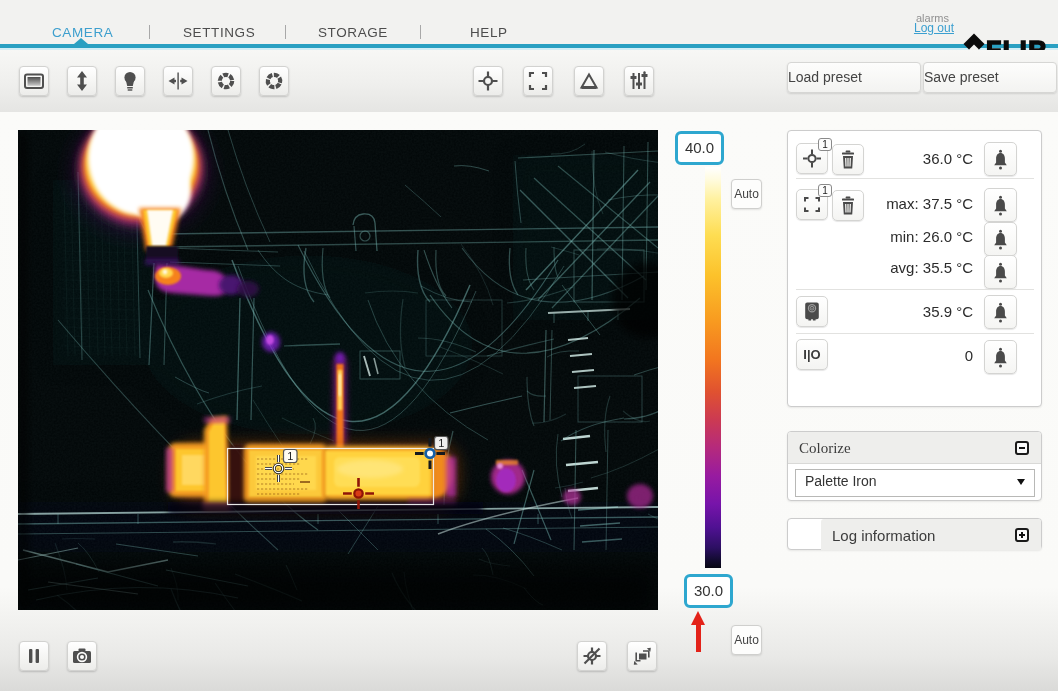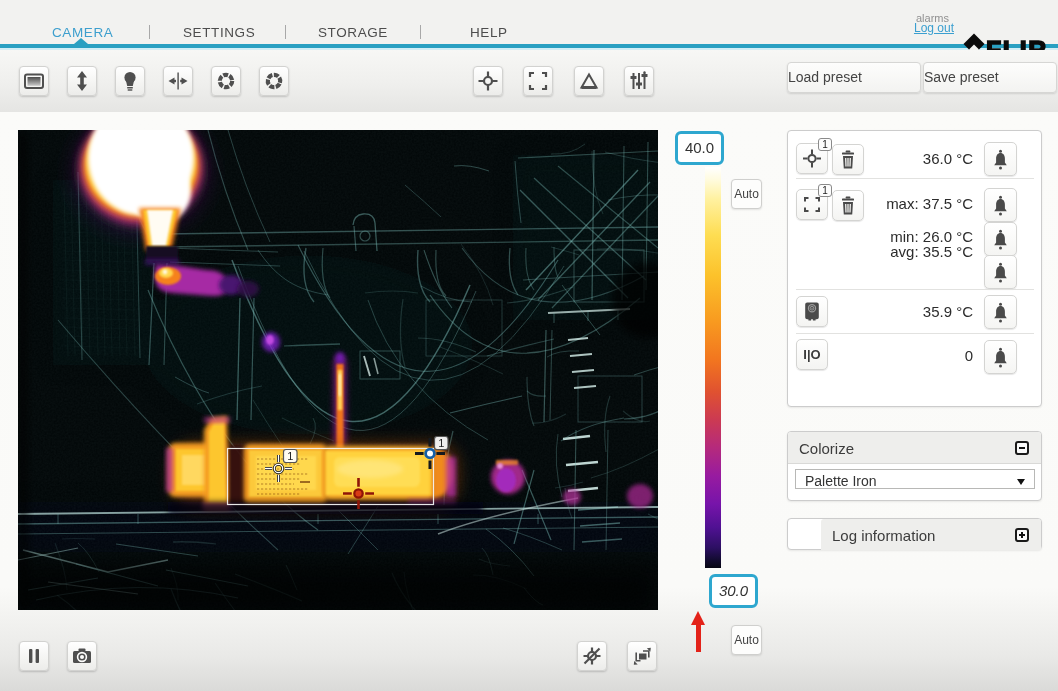--- a/index.html
+++ b/index.html
@@ -37,21 +37,21 @@
 .pcollapse{position:absolute;right:12px;top:9px;width:14px;height:14px;box-sizing:border-box;border:2px solid #1a1a1a;border-radius:3px;background:#fafafa;}
 .pcollapse i{position:absolute;left:2px;top:4px;width:6px;height:2px;background:#111;}
 .pcollapse.plus i{left:2px;top:4px;width:6px;height:2px;}
 .pcollapse.plus b{position:absolute;left:4px;top:2px;width:2px;height:6px;background:#111;}
 .mbtn{position:absolute;width:32px;height:31px;box-sizing:border-box;border:1px solid #d4d4d2;border-radius:5px;background:linear-gradient(180deg,#fff,#f4f4f2);box-shadow:0 1px 1px rgba(0,0,0,0.1);}
 .bellbtn{position:absolute;left:196px;width:33px;height:34px;box-sizing:border-box;border:1px solid #d4d4d2;border-radius:5px;background:linear-gradient(180deg,#fff,#f5f5f3);box-shadow:0 1px 1px rgba(0,0,0,0.1);}
 .badge{position:absolute;width:14px;height:13px;box-sizing:border-box;border:1px solid #8a8a8a;border-radius:3px;background:#fcfcfc;font-size:10px;color:#222;text-align:center;line-height:11px;}
 .mval{position:absolute;font-size:15px;color:#2c2c2c;text-align:right;}
 .mdiv{position:absolute;left:8px;width:238px;height:1px;background:#e2e2e0;}
 
-#palette{left:795px;top:469px;width:240px;height:20px;box-sizing:border-box;border:1px solid #b8b8b6;background:#fff;font-size:14px;color:#333;line-height:22px;padding-left:9px;}
+#palette{left:795px;top:469px;width:240px;height:28px;box-sizing:border-box;border:1px solid #b8b8b6;background:#fff;font-size:14px;color:#333;line-height:22px;padding-left:9px;}
 #palette .caret{position:absolute;right:9px;top:9px;width:0;height:0;border-left:4.5px solid transparent;border-right:4.5px solid transparent;border-top:6px solid #111;}
 svg{display:block;}
 .icon{position:absolute;left:0;top:0;}
 </style>
 </head>
 <body>
 
 <div id="topnav" class="abs"></div>
 <div id="bluebar" class="abs"></div>
 <div id="lightbar" class="abs"></div>
@@ -560,21 +560,21 @@
 <circle cx="412" cy="323.5" r="4.4" fill="#ffffff" stroke="#155fa8" stroke-width="2.8"></circle>
 <rect x="416.5" y="306.5" width="13.5" height="13" rx="2.5" fill="#ffffff" fill-opacity="0.93" stroke="#555" stroke-width="1.2"></rect>
 <text x="423.2" y="316.8" font-size="11" fill="#222" text-anchor="middle" font-family="Liberation Sans">1</text>
 
 </svg>
   </div>
 
 <div class="numbox abs" style="left:675px;top:131px;">40.0</div>
 <div class="autobtn abs" style="left:731px;top:131px;">Auto</div>
 <div id="gradbar" class="abs"></div>
-<div class="numbox abs" style="left:709px;top:574px;font-style:italic;">30.0</div>
+<div class="numbox abs" style="left:684px;top:574px;">30.0</div>
 <div class="autobtn abs" style="left:731px;top:577px;">Auto</div>
 <div id="redarrow-head" class="abs"></div>
 <div id="redarrow-stem" class="abs"></div>
 
 <div class="panel" style="top:130px;height:277px;">
   <div style="position:relative;height:245px;">
     <div class="mbtn" style="left:8px;top:12px;" id="m-spot">
         <svg class="icon" width="30" height="29" viewBox="0 0 30 29">
           <circle cx="15" cy="14.5" r="3.6" fill="none" stroke="#4a4a4a" stroke-width="2"></circle>
           <path d="M15 5.5 L15 10 M15 19 L15 23.5 M6 14.5 L10.5 14.5 M19.5 14.5 L24 14.5" stroke="#4a4a4a" stroke-width="2"></path>
@@ -639,21 +639,21 @@
     <div class="mval" style="right:68px;top:97px;">min: 26.0 °C</div>
     <div class="bellbtn" style="top:91px;" id="bell3">
         <svg class="icon" width="31" height="32" viewBox="0 0 31 32">
           <g fill="#4a4a4a">
             <circle cx="15.5" cy="8.2" r="1.5"></circle>
             <path d="M9.2,22.3 L21.8,22.3 L19.9,19.6 L19.9,15.8 C19.9,12.4 18.3,10.1 15.5,10.1 C12.7,10.1 11.1,12.4 11.1,15.8 L11.1,19.6 Z"></path>
             <circle cx="15.5" cy="25" r="1.5"></circle>
           </g>
         </svg>
       </div>
-    <div class="mval" style="right:68px;top:112px;">avg: 35.5 °C</div>
+    <div class="mval" style="right:68px;top:128px;">avg: 35.5 °C</div>
     <div class="bellbtn" style="top:124px;" id="bell4">
         <svg class="icon" width="31" height="32" viewBox="0 0 31 32">
           <g fill="#4a4a4a">
             <circle cx="15.5" cy="8.2" r="1.5"></circle>
             <path d="M9.2,22.3 L21.8,22.3 L19.9,19.6 L19.9,15.8 C19.9,12.4 18.3,10.1 15.5,10.1 C12.7,10.1 11.1,12.4 11.1,15.8 L11.1,19.6 Z"></path>
             <circle cx="15.5" cy="25" r="1.5"></circle>
           </g>
         </svg>
       </div>
     <div class="mdiv" style="top:158px;"></div>
@@ -683,21 +683,21 @@
           <g fill="#4a4a4a">
             <circle cx="15.5" cy="8.2" r="1.5"></circle>
             <path d="M9.2,22.3 L21.8,22.3 L19.9,19.6 L19.9,15.8 C19.9,12.4 18.3,10.1 15.5,10.1 C12.7,10.1 11.1,12.4 11.1,15.8 L11.1,19.6 Z"></path>
             <circle cx="15.5" cy="25" r="1.5"></circle>
           </g>
         </svg>
       </div>
   </div>
 </div>
 
-<div class="panel" style="top:431px;height:70px;">
+<div class="panel" style="top:431px;height:70px;font-family:Liberation Serif, serif;">
   <div class="phead">
       <span class="ptitle">Colorize</span>
       <span class="pcollapse">
         <i></i>
       </span>
     </div>
 </div>
 <div id="palette" class="abs">Palette Iron<span class="caret"></span></div>
 
 <div class="panel" style="top:518px;height:32px;padding-left:33px;">

